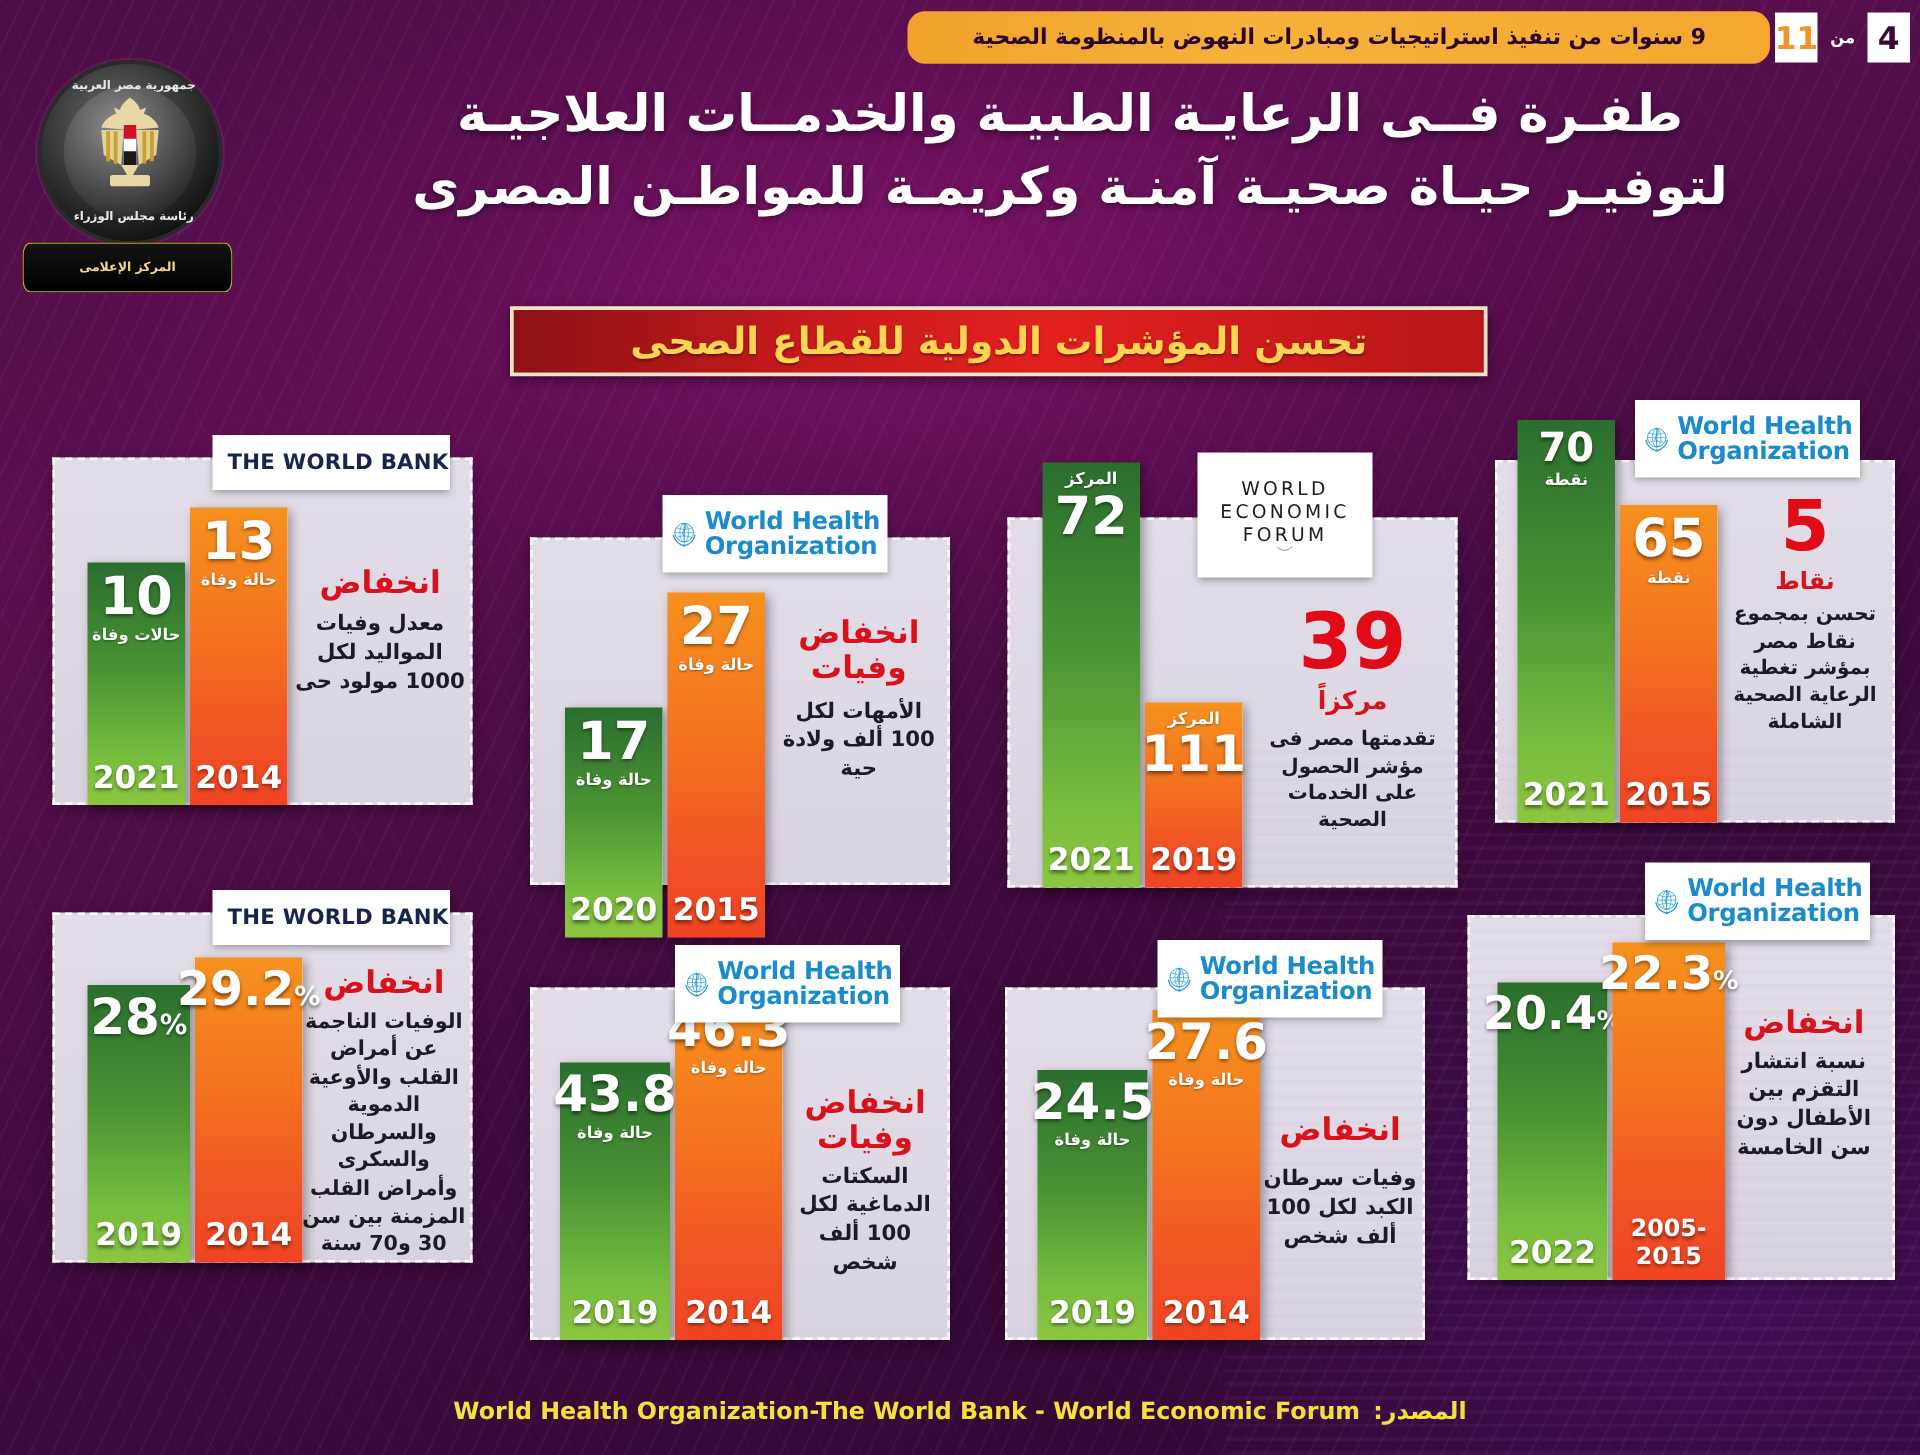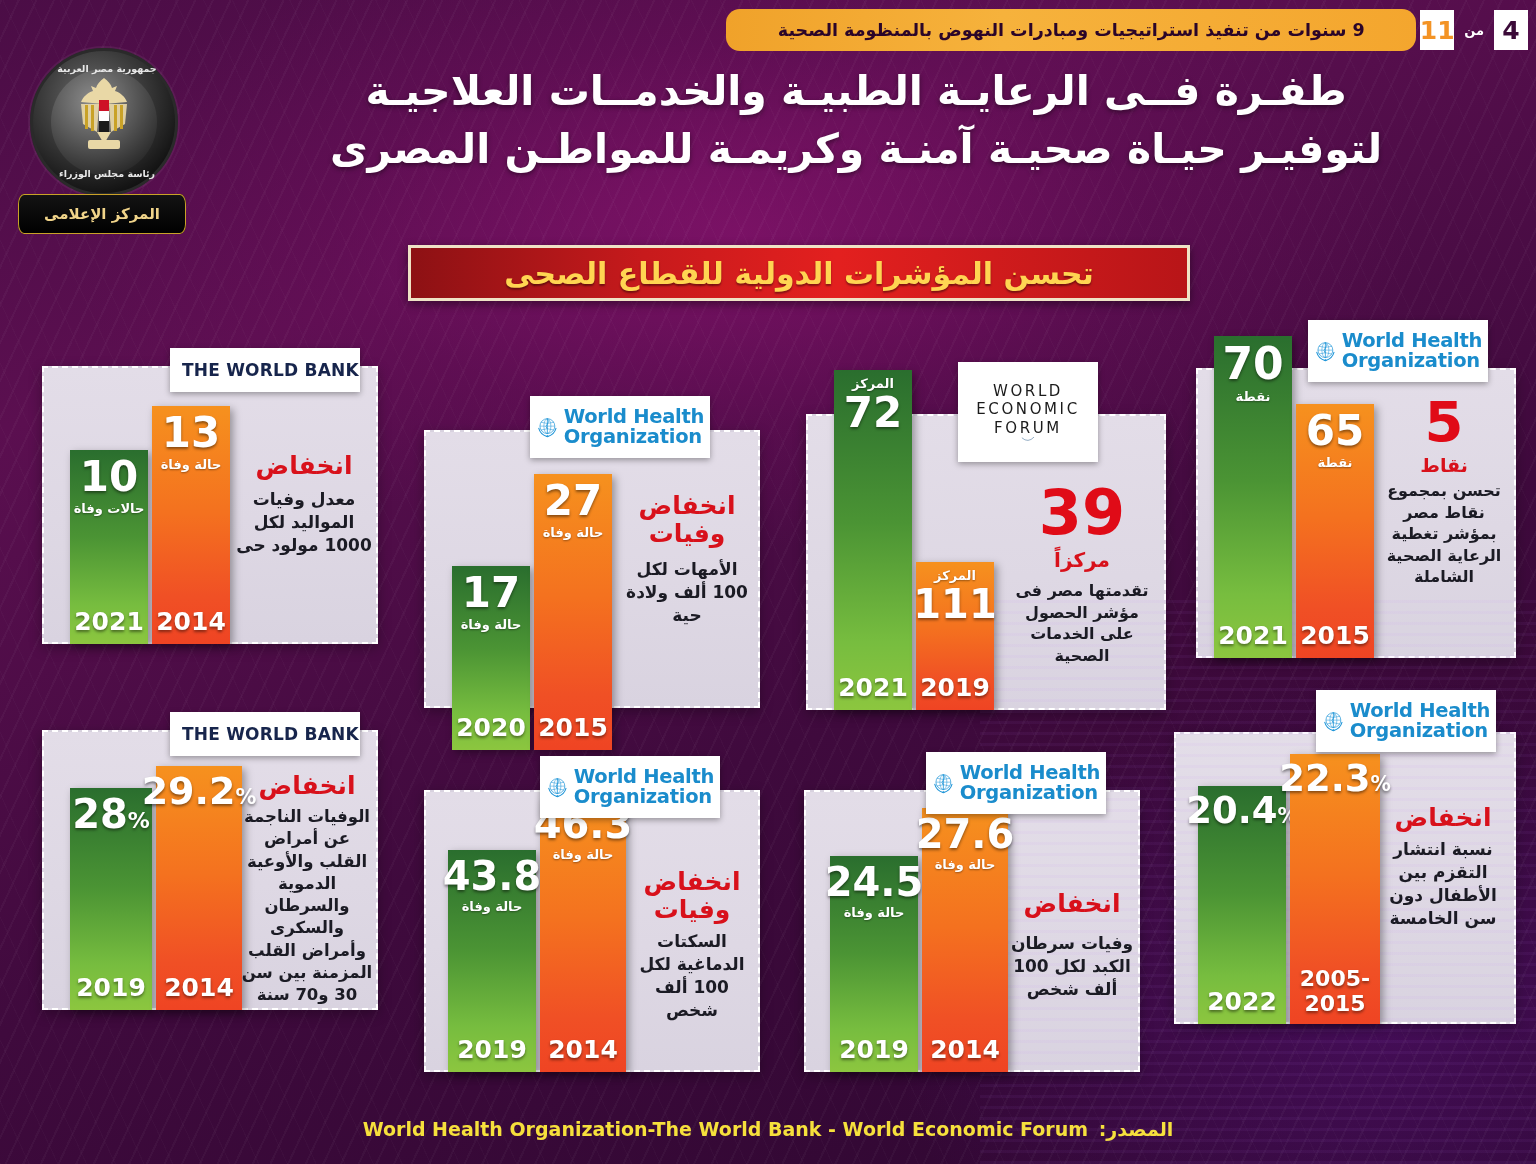--- a/index.html
+++ b/index.html
@@ -89,21 +89,21 @@
     position: absolute; left: 0; width: 148px; text-align: center;
     color: #e8e8e8; font-size: 9.5px; font-weight: bold;
   }
   .logo-arc-top { top: 12px; }
   .logo-arc-bottom { bottom: 14px; }
   .logo-ribbon {
     position: absolute; left: 4px; bottom: 6px; width: 168px; height: 40px;
     background: linear-gradient(180deg, #141414 0%, #000 100%);
     border-radius: 6px / 10px;
     display: flex; align-items: center; justify-content: center;
-    color: #f0d48a; font-size: 15px; font-weight: bold;
+    color: #f0d48a; font-size: 10px; font-weight: bold;
     box-shadow: inset 0 0 0 1px #c9a227;
   }
 
   
   #headline {
     position: absolute; left: 196px; top: 62px; width: 1320px;
     text-align: center; color: #ffffff;
   }
   #headline .ln {
     font-size: 41px; font-weight: bold; line-height: 1.42;
@@ -355,21 +355,21 @@
         <path d="M6 28 q4 16 20 20 q16 -4 20 -20" fill="none" stroke="#2196d8" stroke-width="2.4"></path>
         <path d="M26 44 l-3 5 h6 z" fill="#2196d8"></path>
       </svg>
       <span class="who-txt">
         <span>World Health</span><br>
         <span>Organization</span>
       </span>
     </div>
 
     <div class="bar green" style="left:18px; top:-32px; width:78px; height:322px;">
-      <span class="val" style="font-size:44px;text-align:center;">70</span>
+      <span class="val" style="font-size:32px;text-align:center;">70</span>
       <span class="unit">نقطة</span>
       <span class="yr" style="font-size:25px;">2021</span>
     </div>
     <div class="bar orange" style="left:100px; top:36px; width:78px; height:254px;">
       <span class="val" style="font-size:42px;">65</span>
       <span class="unit">نقطة</span>
       <span class="yr" style="font-size:25px;">2015</span>
     </div>
 
     <div class="desc" style="right:6px; top:26px; width:132px;">
@@ -498,21 +498,21 @@
         <span>Organization</span>
       </span>
     </div>
 
     <div class="bar green" style="left:24px; top:54px; width:88px; height:238px;">
       <span class="val" style="font-size:37px;"><span>20.4</span><span class="pct">%</span></span>
       <span class="yr" style="font-size:25px;">2022</span>
     </div>
     <div class="bar orange" style="left:116px; top:22px; width:90px; height:270px;">
       <span class="val" style="font-size:37px;"><span>22.3</span><span class="pct">%</span></span>
-      <span class="yr" style="font-size:22px;">2005-2015</span>
+      <span class="yr" style="font-size:19px;">2005-2015</span>
     </div>
 
     <div class="desc" style="right:8px; top:72px; width:130px;">
       <div class="hl" style="font-size:25px;">انخفاض</div>
       <div class="body" style="font-size:17px; margin-top:6px;">نسبة انتشار التقزم بين الأطفال دون سن الخامسة</div>
     </div>
   </div>
 
   <div id="footer">
     <span class="src-label">المصدر:</span>

